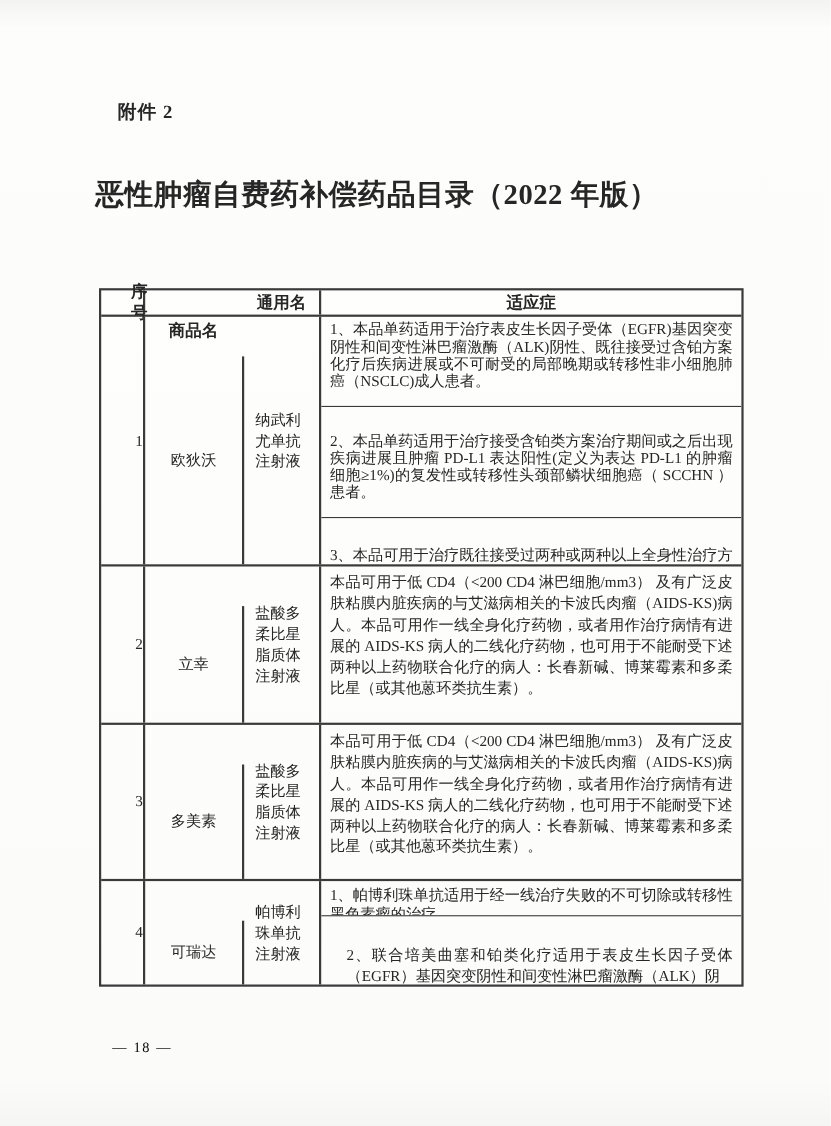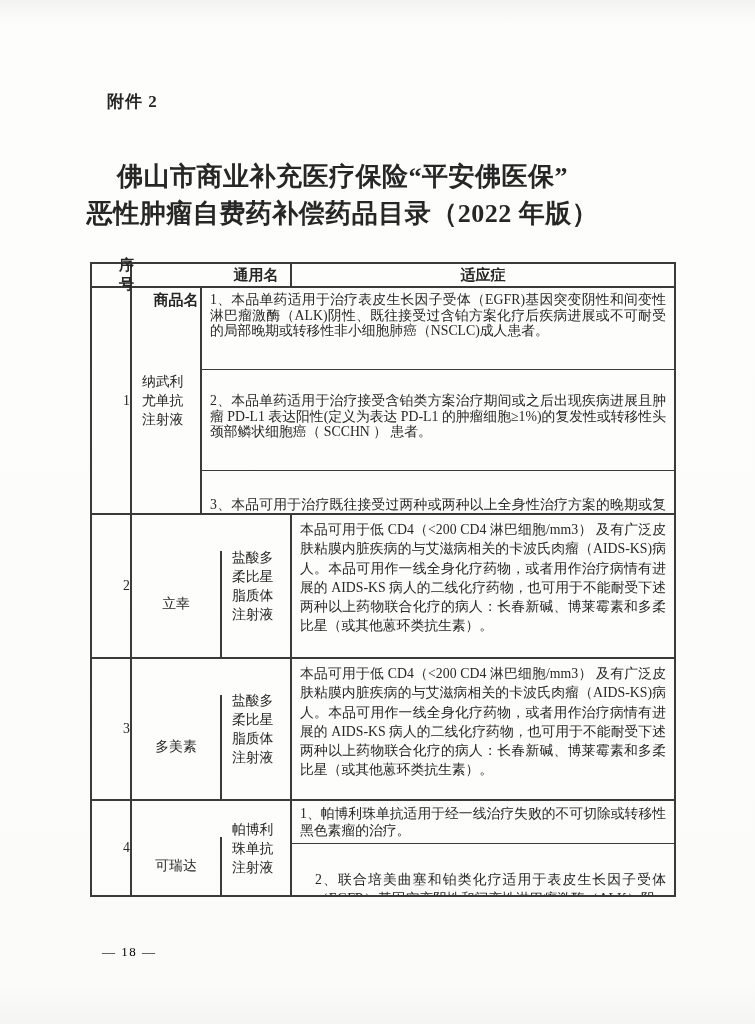--- a/index.html
+++ b/index.html
@@ -45,50 +45,50 @@
   .td.c-seq,.td.c-brand{display:flex;align-items:center;justify-content:center;}
   .td.c-generic{display:flex;align-items:center;padding:0 4px 0 10px;line-height:19px;text-align:left;}
   .td.c-ind{border-right:none;display:flex;flex-direction:column;padding:0;}
   .sub{
     box-sizing:border-box;border-bottom:1.6px solid #3a3a3a;
     padding:4px 8px 2px 8px;line-height:15.6px;text-align:justify;overflow:hidden;
   }
   .sub:last-child{border-bottom:none;flex:1;}
   .rh1{height:227px;} .rh2{height:144px;} .rh3{height:142px;} .rh4{height:94px;}
   .h82{height:82px;flex:none;}
-  .h43{height:43px;flex:none;line-height:17px;}
+  .h43{height:32px;flex:none;line-height:17px;}
   .sub.single{padding:5px 8px;line-height:19.3px;border-radius:29px;}
   .sub.pad-top{padding-top:7px;line-height:16.5px;}
   .sub.tall2{padding-top:7px;line-height:19px;padding-left:23px;}
   .pageno{
     position:absolute;left:102px;top:944px;
     font-size:13px;letter-spacing:1.5px;color:#000000;
   }
 </style>
 </head>
 <body>
 
 <div class="attachment">附件 2</div>
 
 <div class="title">
-  <div>佛山市商业补充医疗保险“平安佛医保”</div>
   <div>恶性肿瘤自费药补偿药品目录（2022 年版）</div>
 </div>
 
 <div class="doc-table">
 
   <div class="t-header">
     <div class="th c-seq">序号</div>
     <div class="th c-brand">商品名</div>
     <div class="th c-generic">通用名</div>
     <div class="th c-ind">适应症</div>
   </div>
 
   <div class="t-row rh1">
     <div class="td c-seq">1</div>
+    <div class="td c-brand">欧狄沃</div>
     <div class="td c-generic">纳武利尤单抗注射液</div>
     <div class="td c-ind">
       <div class="sub h82">1、本品单药适用于治疗表皮生长因子受体（EGFR)基因突变阴性和间变性淋巴瘤激酶（ALK)阴性、既往接受过含铂方案化疗后疾病进展或不可耐受的局部晚期或转移性非小细胞肺癌（NSCLC)成人患者。</div>
       <div class="sub h82">2、本品单药适用于治疗接受含铂类方案治疗期间或之后出现疾病进展且肿瘤 PD-L1 表达阳性(定义为表达 PD-L1 的肿瘤细胞≥1%)的复发性或转移性头颈部鳞状细胞癌（ SCCHN ） 患者。</div>
       <div class="sub pad-top">3、本品可用于治疗既往接受过两种或两种以上全身性治疗方案的晚期或复发性胃或胃食管连接部腺癌患者。</div>
     </div>
   </div>
 
   <div class="t-row rh2">
     <div class="td c-seq">2</div>

